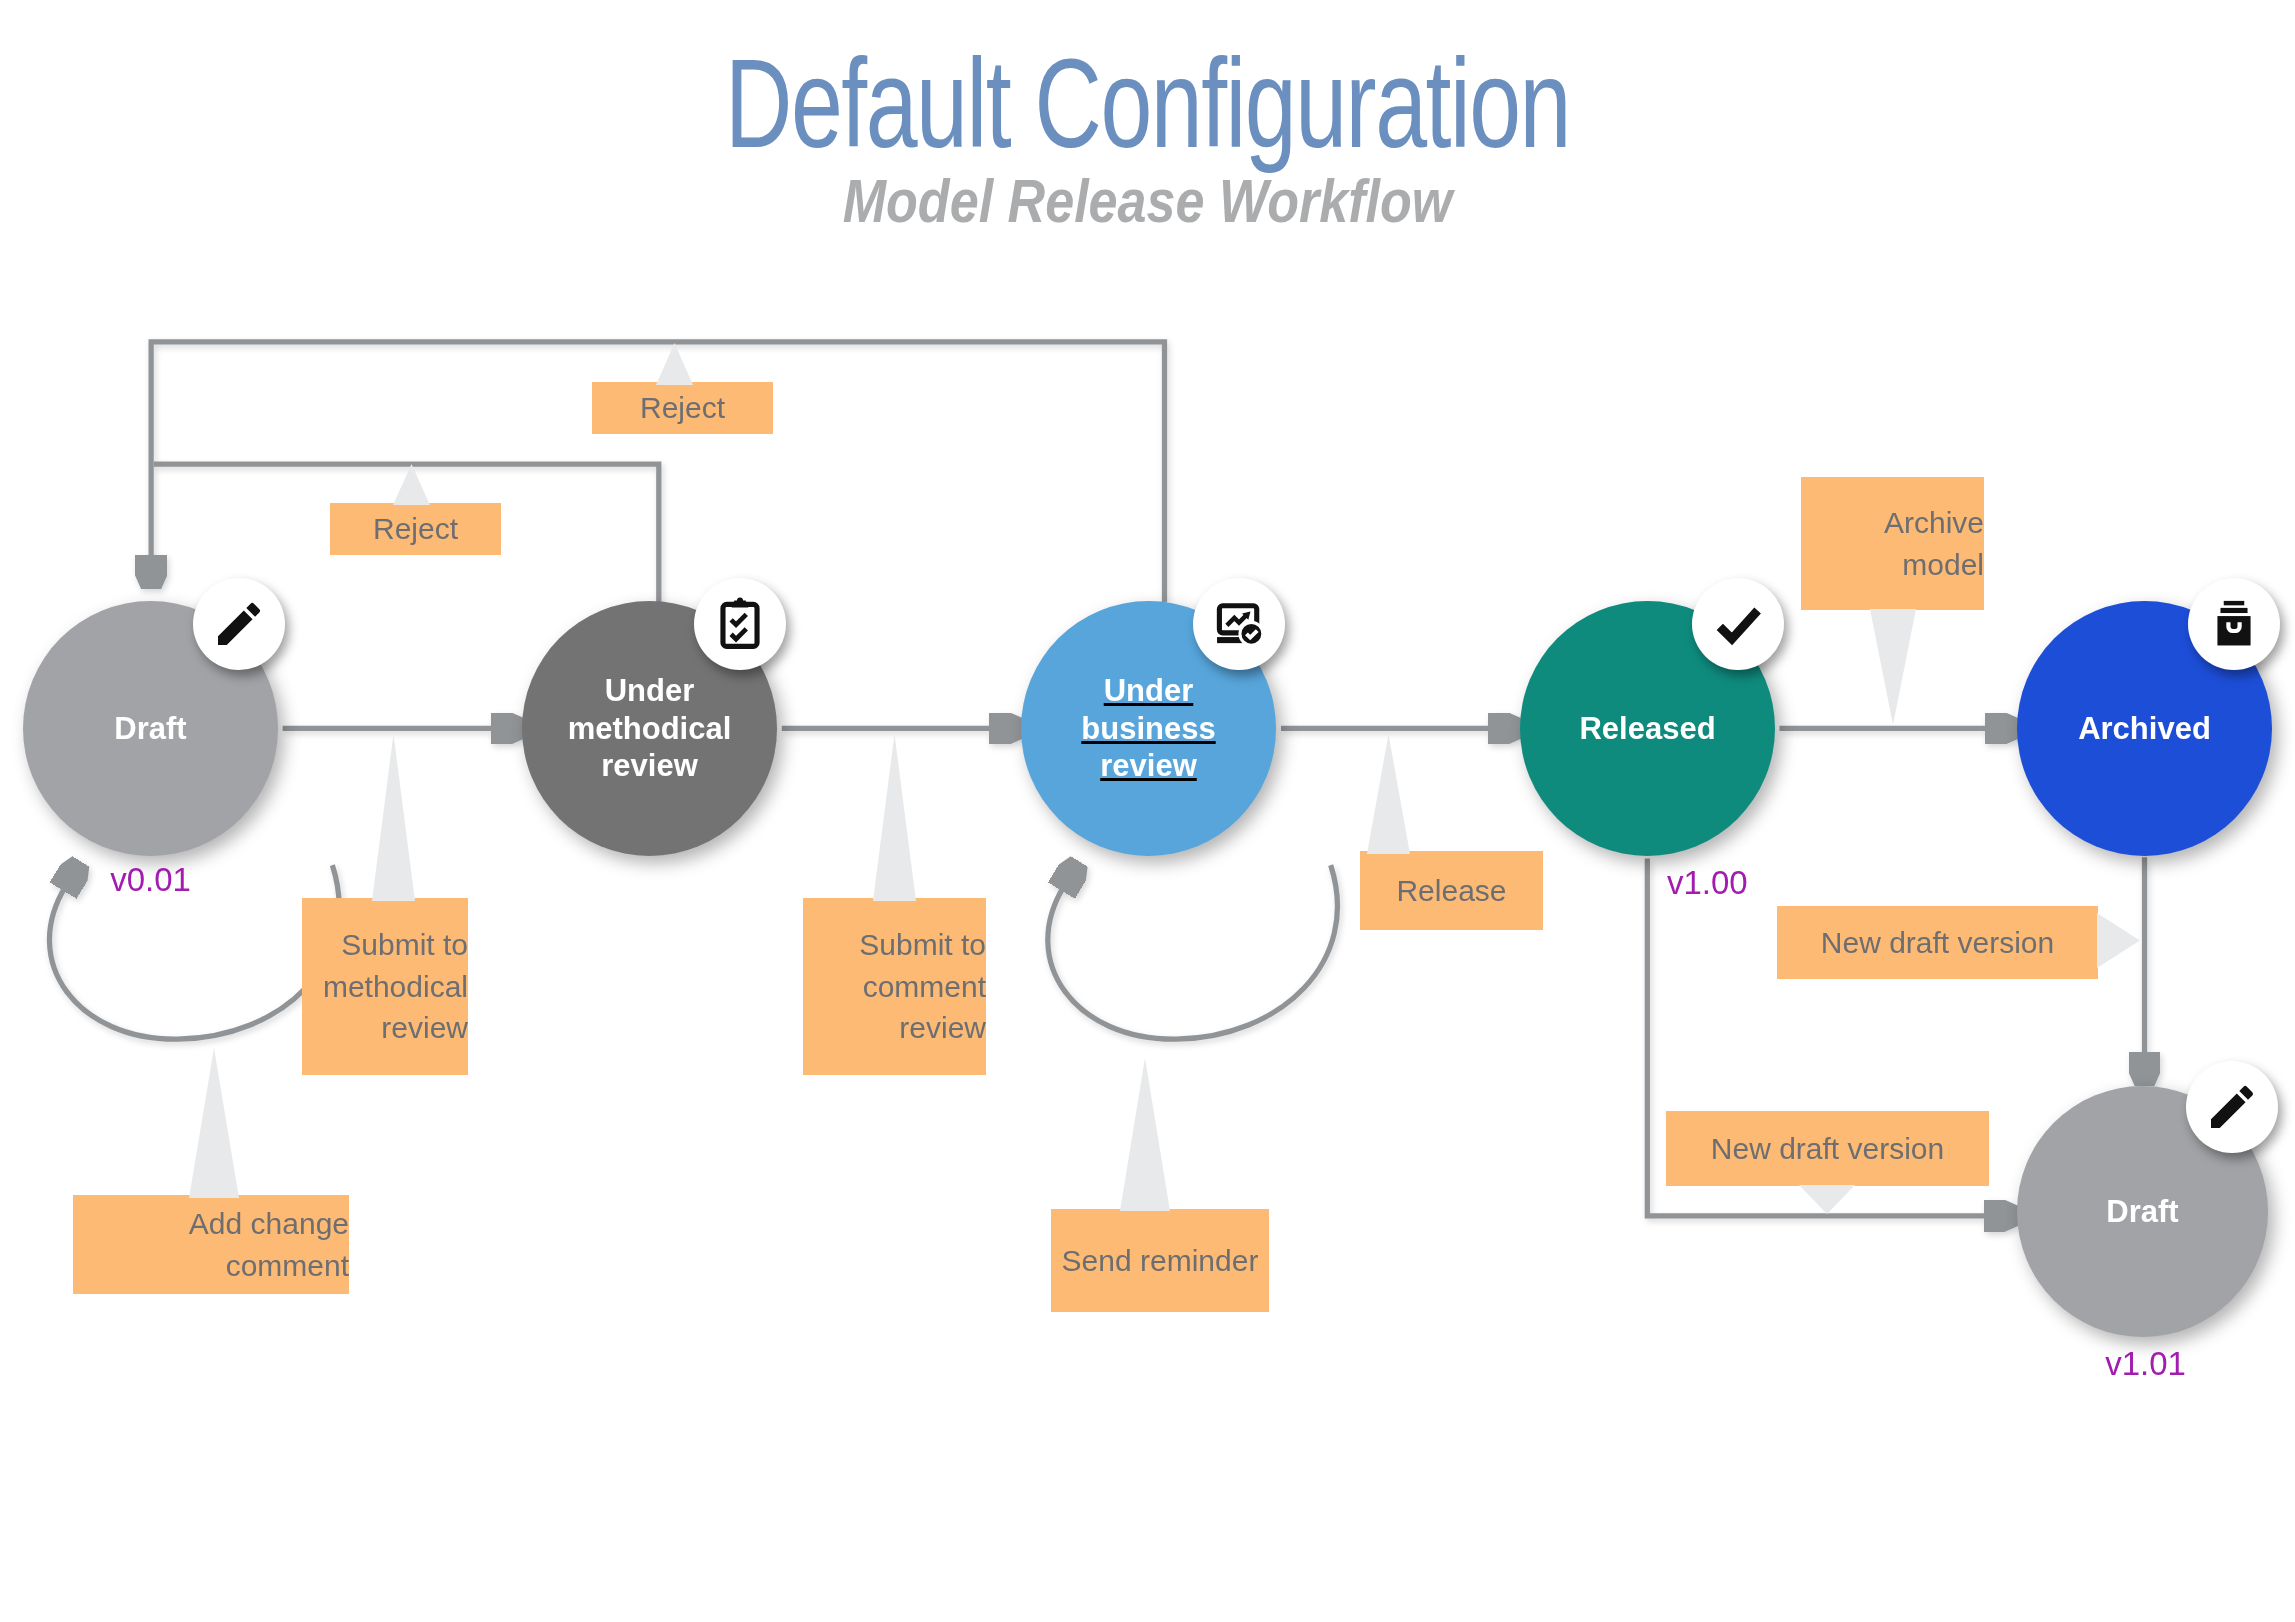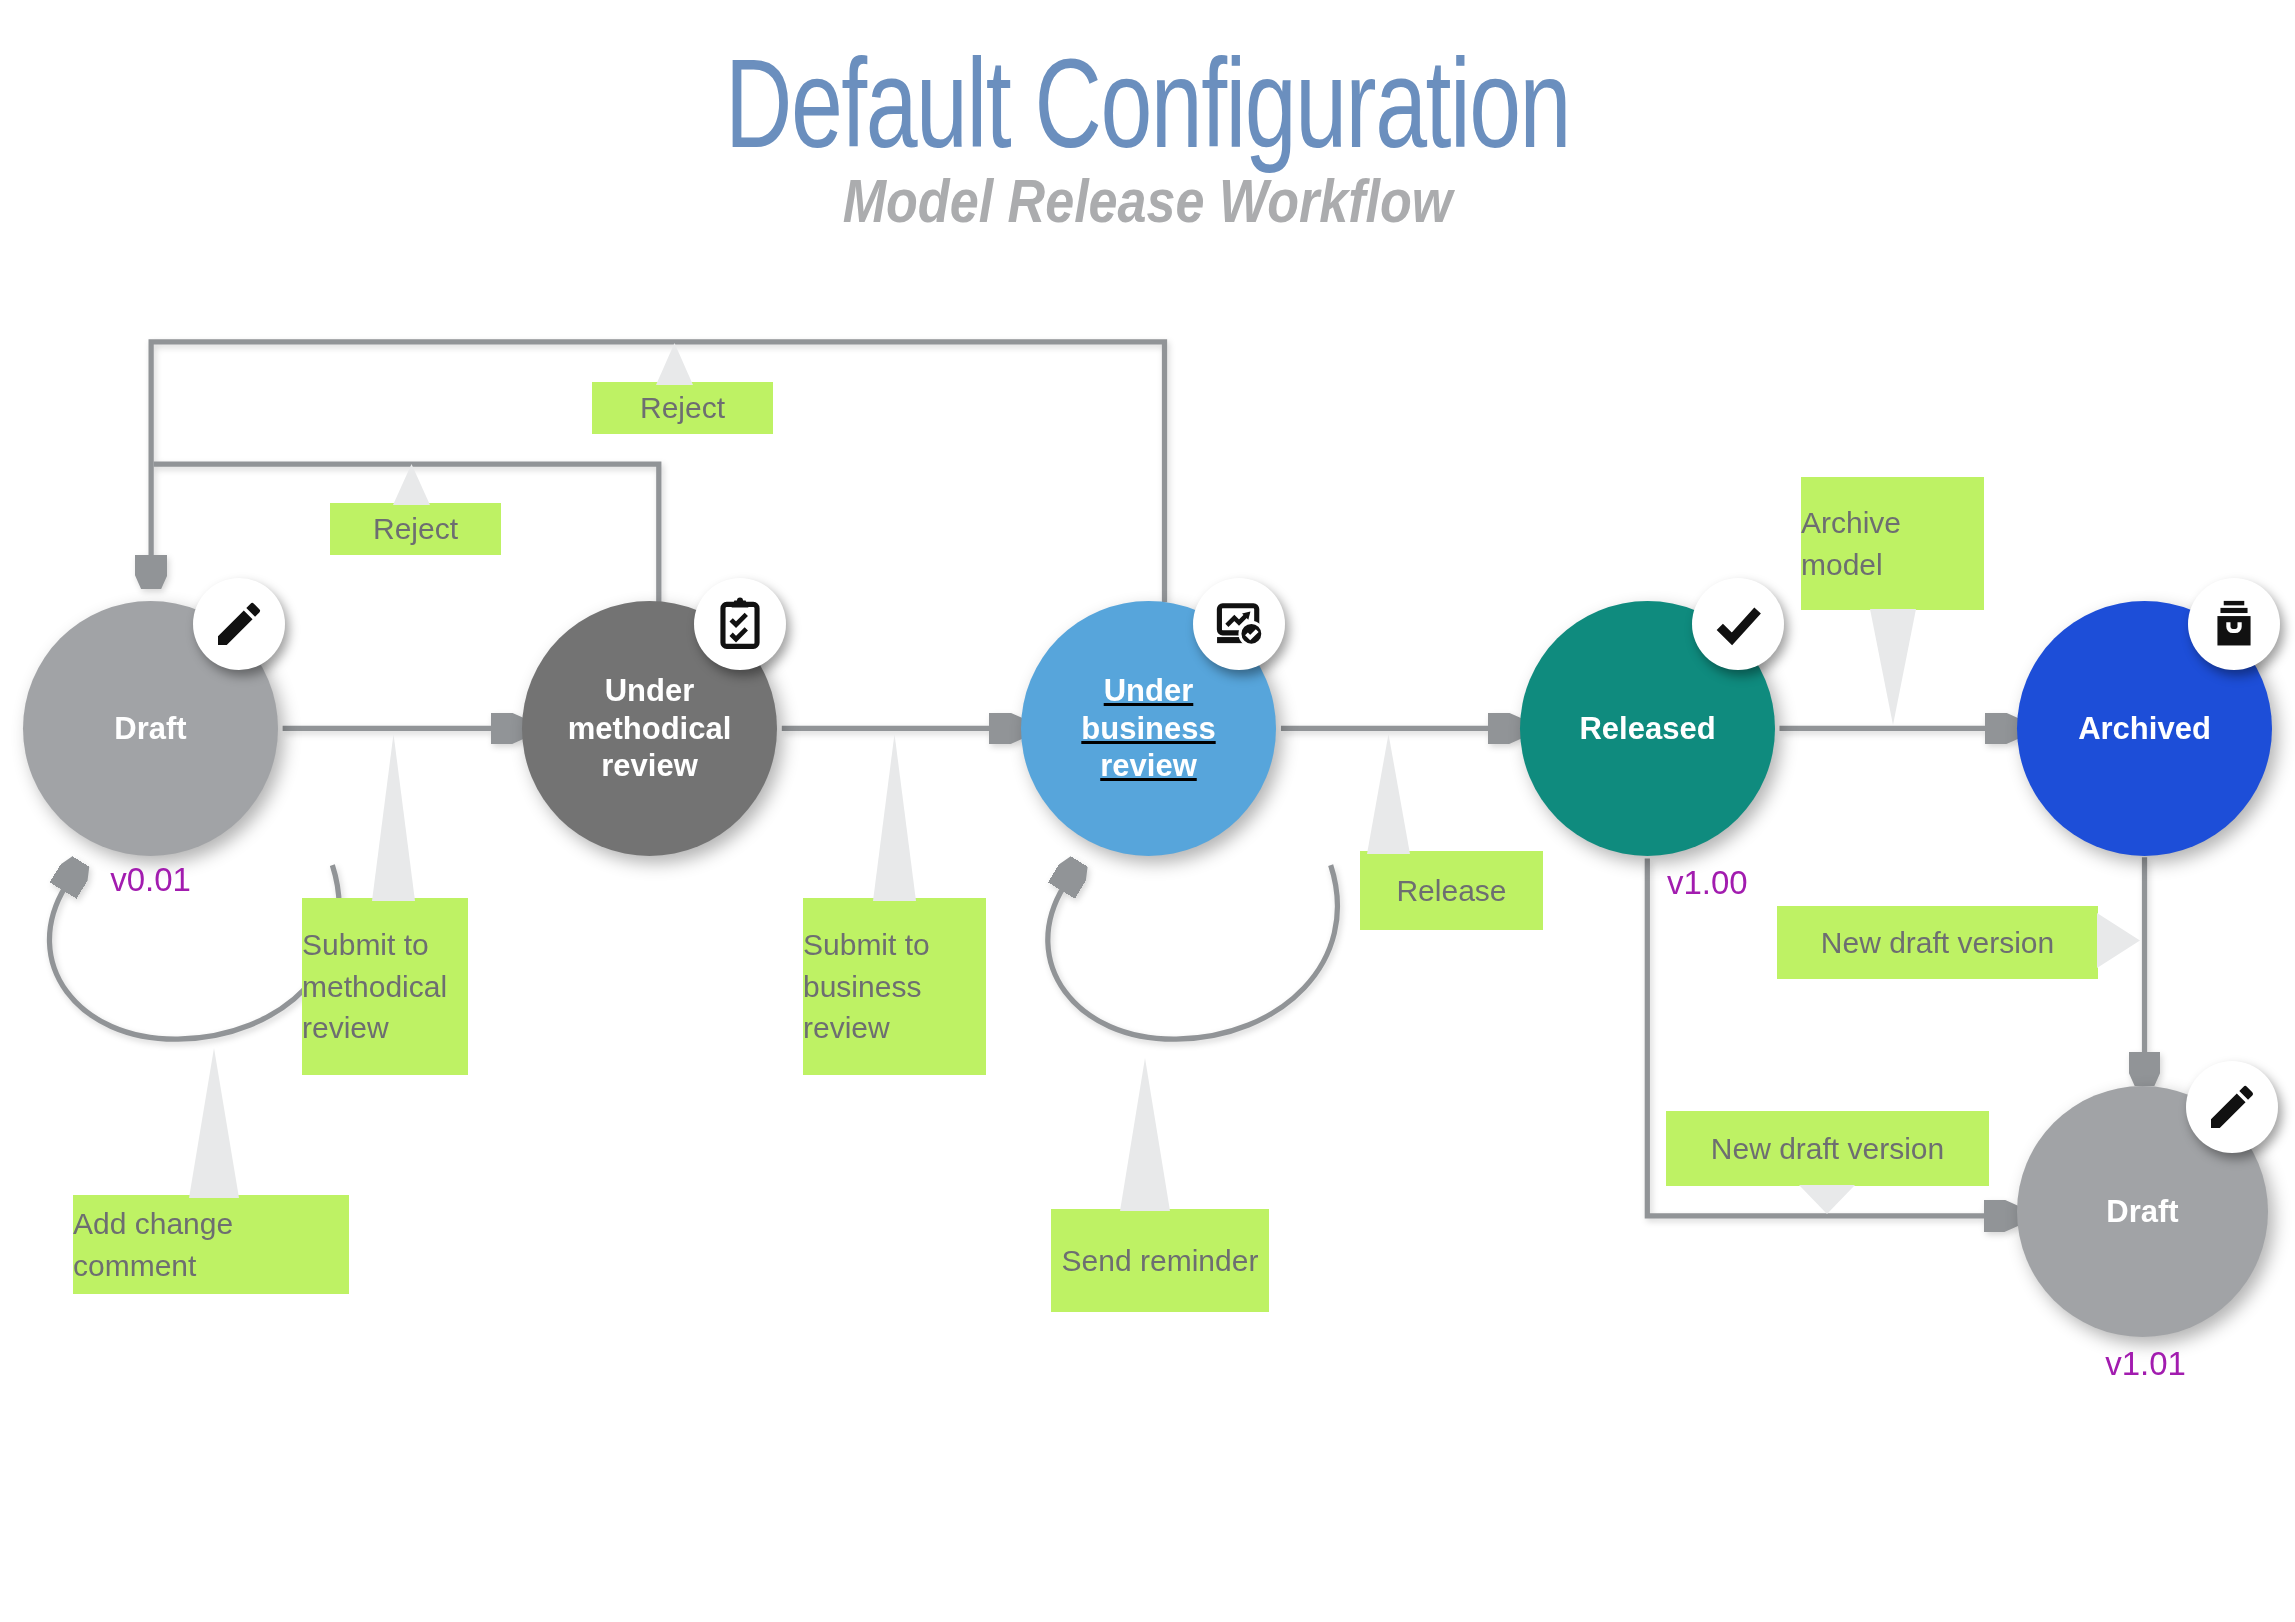--- a/index.html
+++ b/index.html
@@ -28,22 +28,22 @@
   .node-label{
     color:#fff;font-size:31px;font-weight:bold;line-height:1.22;width:196px;
   }
   .badge{
     position:absolute;width:92px;height:92px;border-radius:50%;background:#fff;z-index:3;
     display:flex;align-items:center;justify-content:center;
     box-shadow:3.9px 5.9px 10.5px rgba(0,0,0,.38);
   }
   .badge svg{width:56px;height:56px;}
   .callout{
-    position:absolute;background:#bef264;color:#6D6E71;z-index:2;
-    display:flex;align-items:center;justify-content:center;text-align:left;
+    position:absolute;background:#fdba74;color:#6D6E71;z-index:2;
+    display:flex;align-items:center;justify-content:center;text-align:right;
     font-size:30px;line-height:1.38;
   }
   .ptr{position:absolute;background:#E8E9EA;z-index:2;}
   .ptr.up{clip-path:polygon(50% 0,100% 100%,0 100%);}
   .ptr.down{clip-path:polygon(0 0,100% 0,50% 100%);}
   .ptr.right{clip-path:polygon(0 0,100% 50%,0 100%);}
   .version{
     position:absolute;color:#a21caf;font-size:33px;z-index:2;text-align:center;
   }
   .v-left{text-align:left;}
@@ -149,21 +149,21 @@
     <span>Reject</span>
   </div>
   <div class="ptr up" style="left:393px;top:464px;width:37px;height:41px"></div>
 
   <div class="callout" style="left:302px;top:898px;width:166px;height:177px">
     <span>Submit to methodical review</span>
   </div>
   <div class="ptr up" style="left:372px;top:734px;width:43px;height:167px"></div>
 
   <div class="callout" style="left:803px;top:898px;width:183px;height:177px">
-    <span>Submit to business review</span>
+    <span>Submit to comment review</span>
   </div>
   <div class="ptr up" style="left:873px;top:734px;width:43px;height:167px"></div>
 
   <div class="callout" style="left:1360px;top:851px;width:183px;height:79px">
     <span>Release</span>
   </div>
   <div class="ptr up" style="left:1367px;top:734px;width:43px;height:120px"></div>
 
   <div class="callout" style="left:1801px;top:477px;width:183px;height:133px">
     <span>Archive model</span>

